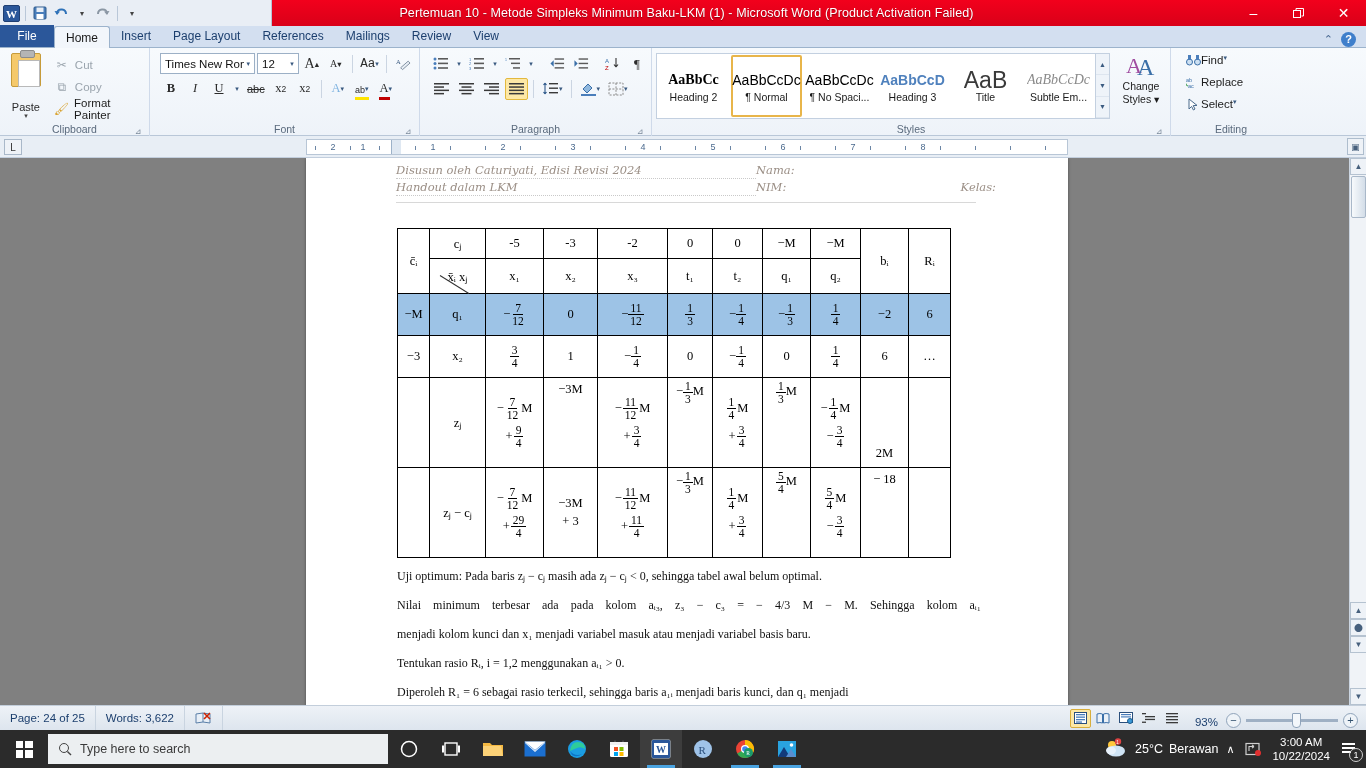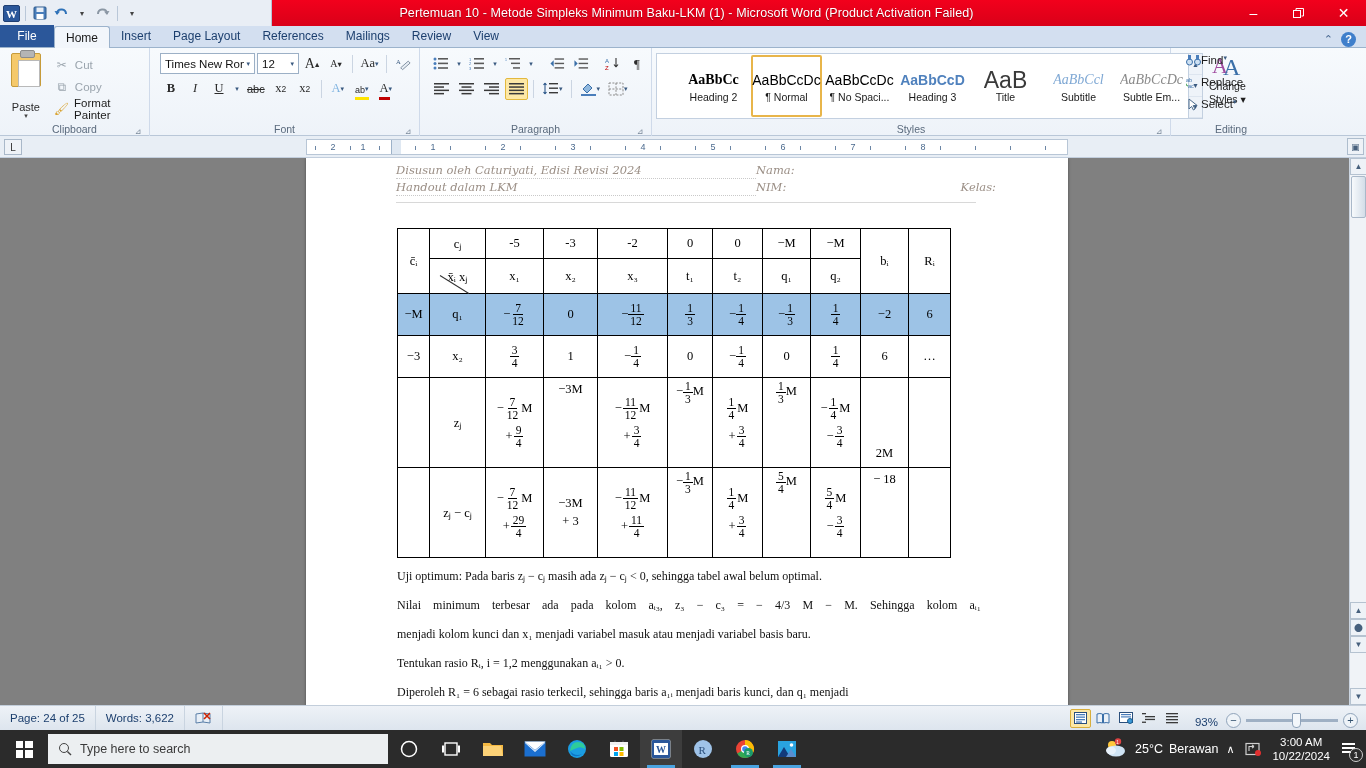--- a/index.html
+++ b/index.html
@@ -143,21 +143,21 @@
     justify-content: center; font-size: 12.5px; color: #2b2b2b;
     border: 1px solid transparent; border-radius: 2px; padding: 0 2px;
   }
   .btn.on { background: #fde8a6; border-color: #e3b93e; }
   .vsep { width: 1px; height: 18px; background: #cbd5e2; margin: 0 3px; }
   .mini-arrow { font-size: 7px; color: #3a5a80; }
 
   
   .styles-gallery {
     display: flex; border: 1px solid #c3d0e0; background: #fff;
-    height: 66px; align-items: stretch; padding-left: 20px;
+    height: 66px; align-items: stretch;
   }
   .style-item {
     width: 71px; display: flex; flex-direction: column;
     align-items: center; justify-content: center; gap: 1px;
     border: 1px solid transparent; margin: 1px;
   }
   .style-item.selected { border: 2px solid #e8b54a; border-radius: 2px; background:#fff; }
   .style-preview { font-size: 14px; line-height: 20px; white-space: nowrap; overflow: hidden; }
   .style-name { font-size: 10.5px; color: #1a1a1a; white-space: nowrap; overflow: hidden; max-width: 68px; }
   .gallery-scroll {
@@ -436,21 +436,21 @@
         <div class="btn">
             <span style="font-size:14px;font-family:'Liberation Serif',serif">A</span>
             <span class="sup">▴</span>
           </div>
         <div class="btn">
             <span style="font-size:10px;font-family:'Liberation Serif',serif">A</span>
             <span class="sup">▾</span>
           </div>
         <div class="vsep"></div>
         <div class="btn">
-            <span style="font-family:Liberation Serif, serif">Aa</span>
+            <span style="font-family:Liberation Mono, monospace">Aa</span>
             <span class="mini-arrow">▾</span>
           </div>
         <div class="vsep"></div>
         <div class="btn">
           <svg width="18" height="16" viewBox="0 0 18 16">
               <text x="1" y="8" font-size="7" fill="#3a5a80" font-family="Liberation Serif">A</text>
               <path d="M6 12 L14 5 L16 7 L8 14 Z" fill="#e8eef5" stroke="#7d8d9e"></path>
             </svg>
         </div>
       </div>
@@ -655,24 +655,20 @@
           <div class="style-preview">AaBbCcDc</div>
           <div class="style-name">¶ No Spaci...</div>
         </div>
         <div class="style-item">
           <div class="style-preview" style="color:#4f81bd;font-weight:bold">AaBbCcD</div>
           <div class="style-name">Heading 3</div>
         </div>
         <div class="style-item">
           <div class="style-preview" style="font-size:23px;font-weight:300;color:#3a3a3a">AaB</div>
           <div class="style-name">Title</div>
-        </div>
-        <div class="style-item">
-          <div class="style-preview" style="color:#7fa8d4;font-style:italic;font-family:'Liberation Serif',serif">AaBbCcl</div>
-          <div class="style-name">Subtitle</div>
         </div>
         <div class="style-item">
           <div class="style-preview" style="color:#8a8a8a;font-style:italic;font-family:'Liberation Serif',serif">AaBbCcDc</div>
           <div class="style-name">Subtle Em...</div>
         </div>
         <div class="gallery-scroll">
           <div class="gs-btn">▲</div>
           <div class="gs-btn">▼</div>
           <div class="gs-btn">▼</div>
         </div>

